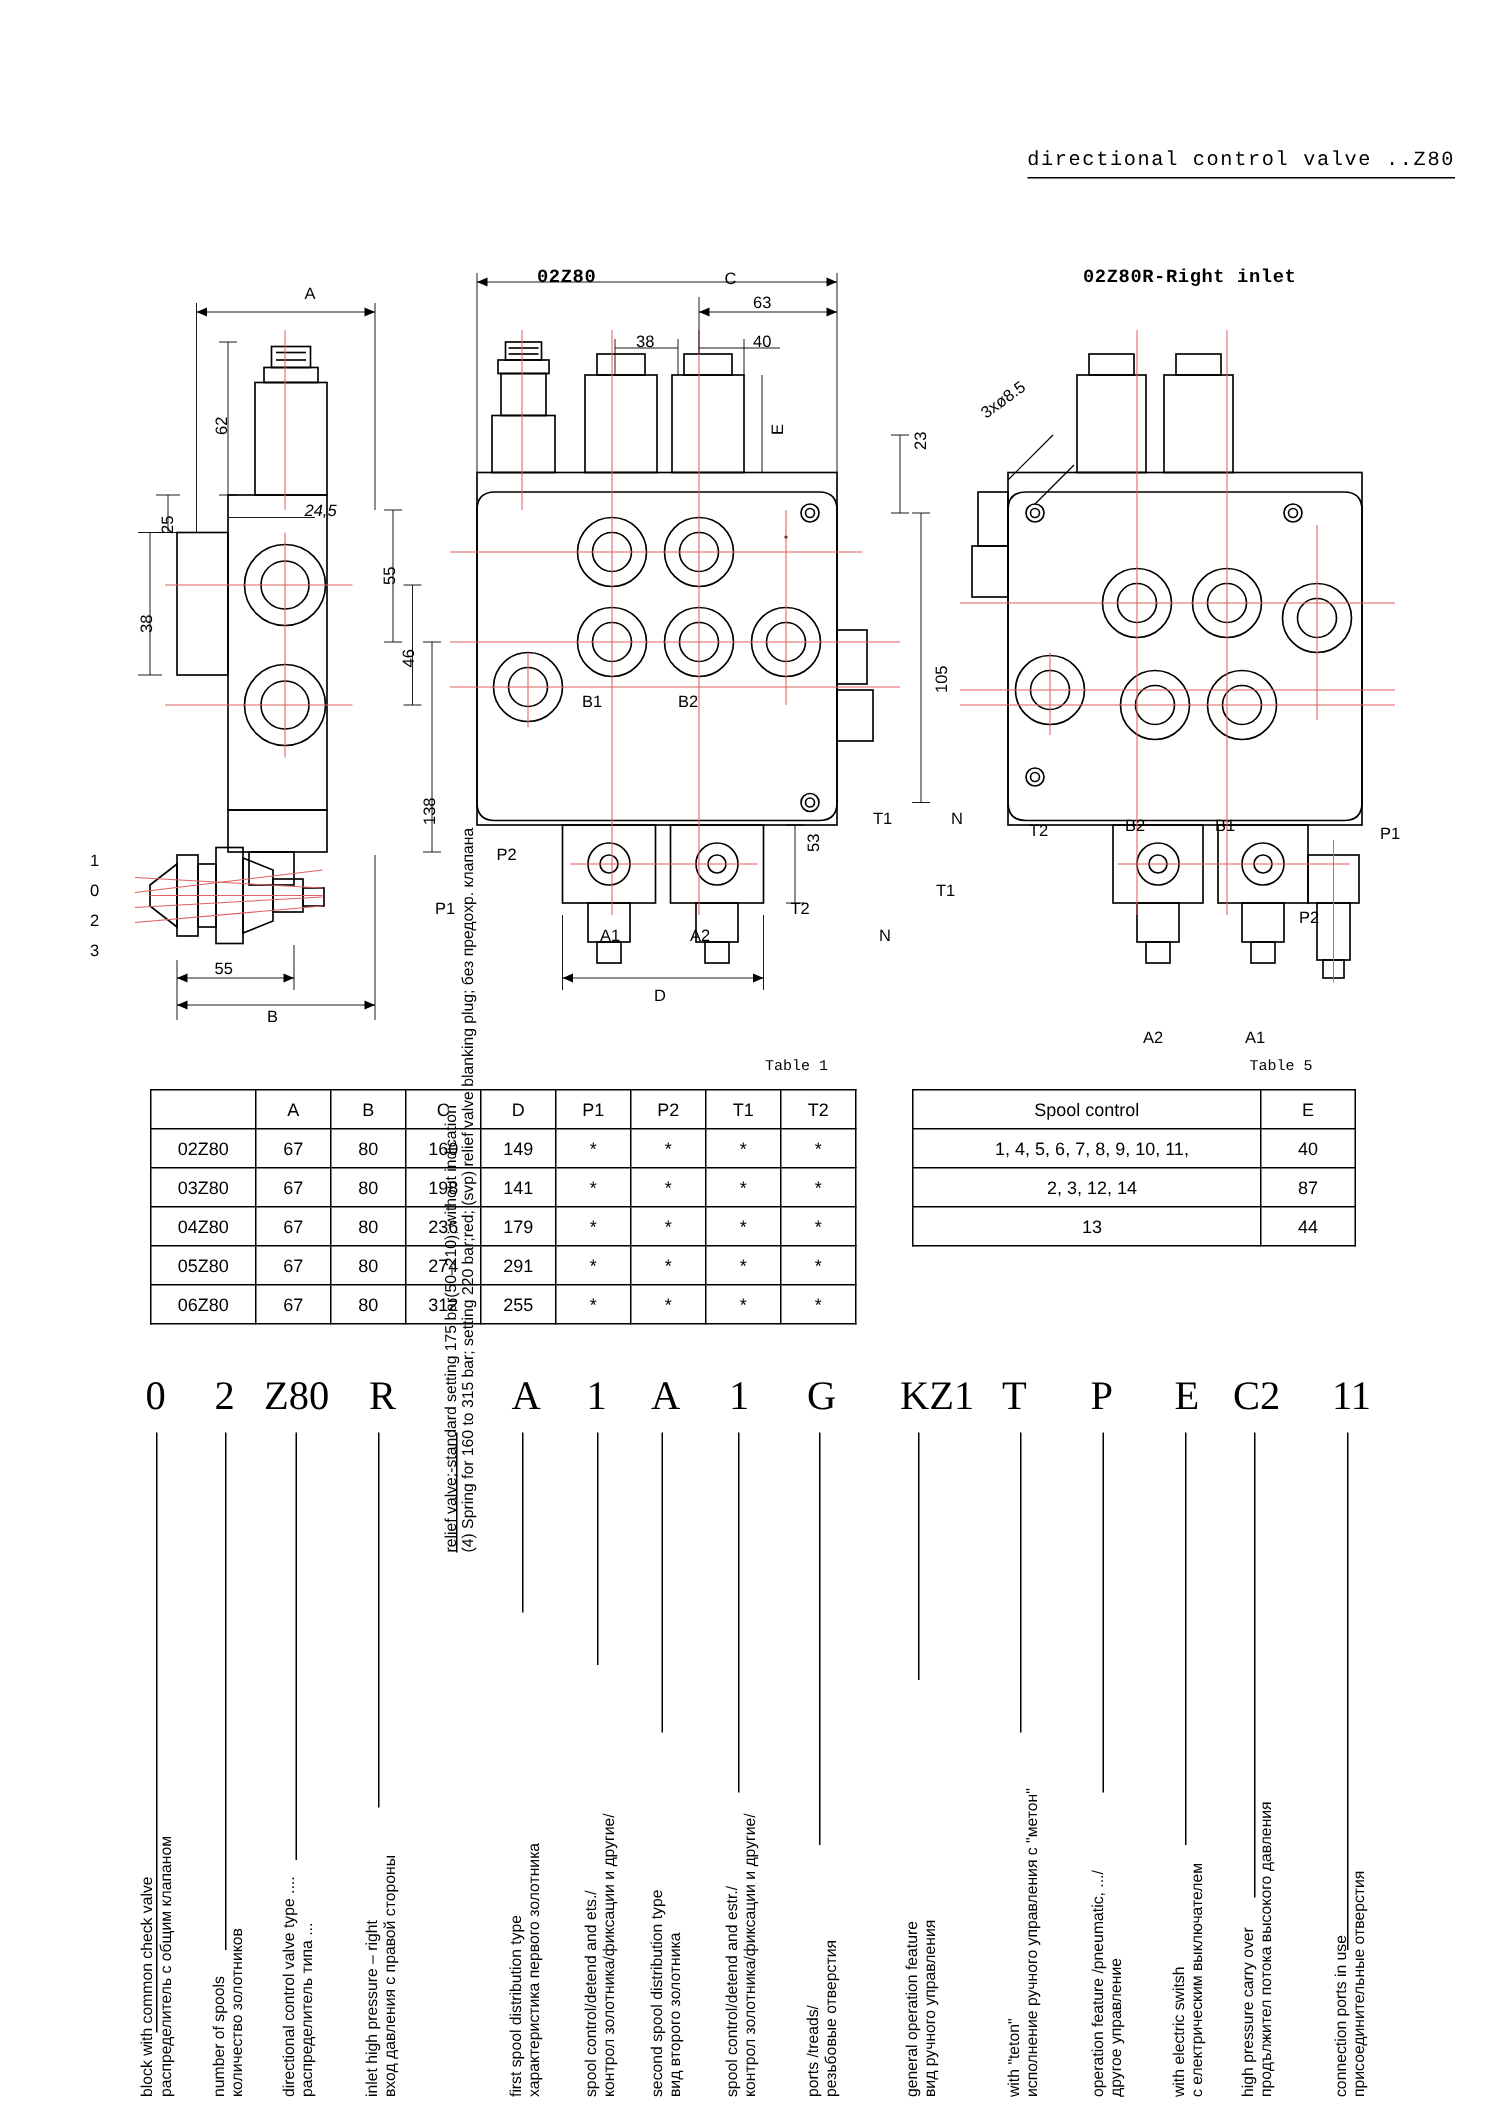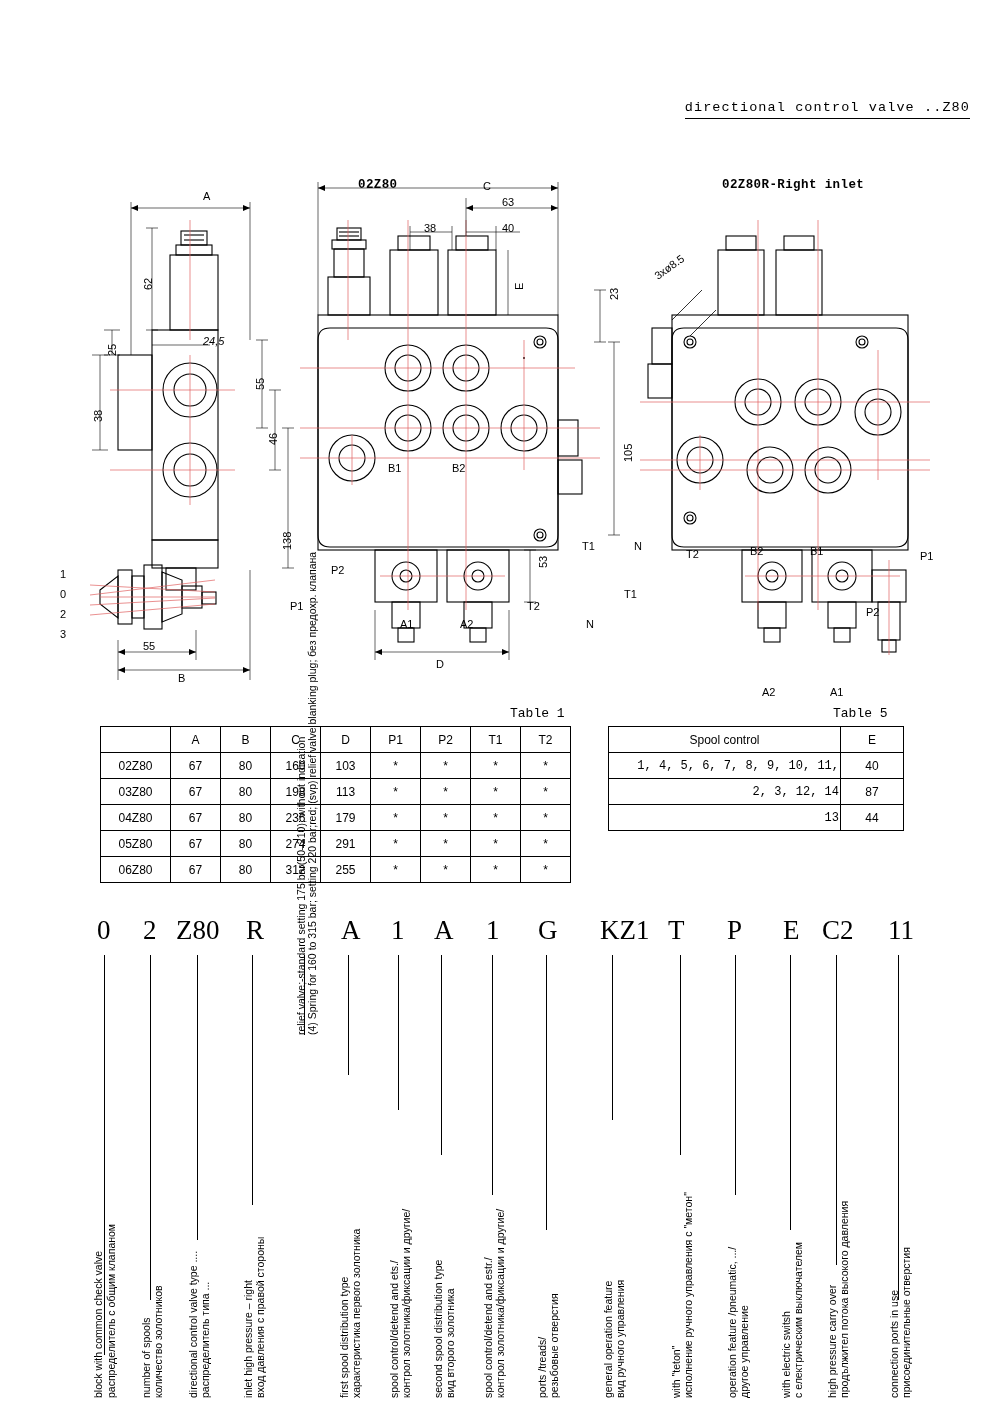--- a/index.html
+++ b/index.html
@@ -8,31 +8,31 @@
   .abs{position:absolute;}
   
   #doc-title{right:30px;top:100px;font-size:13.5px;letter-spacing:1.1px;font-family:"Liberation Mono",monospace;
              border-bottom:1px solid #000;padding-bottom:3px;}
   
   .view-caption{font-family:"Liberation Mono",monospace;font-size:12.5px;font-weight:bold;letter-spacing:.4px;}
   
   .dim{font-family:"Liberation Sans",sans-serif;font-size:11px;}
   .dimv{font-family:"Liberation Sans",sans-serif;font-size:11px;transform:rotate(-90deg);transform-origin:left top;white-space:nowrap;}
   .port{font-family:"Liberation Sans",sans-serif;font-size:11px;}
-  .tbl-cap{font-family:"Liberation Mono",monospace;font-size:13px;}
+  .tbl-cap{font-family:"Liberation Mono",monospace;font-size:10px;}
   
   table{border-collapse:collapse;font-family:"Liberation Sans",sans-serif;font-size:12px;}
   table td,table th{border:1px solid #000;text-align:center;font-weight:normal;height:23px;}
   #table1{position:absolute;left:100px;top:726px;}
   #table1 td,#table1 th{width:47px;}
   #table1 td.first,#table1 th.first{width:67px;text-align:center;}
   #table2{position:absolute;left:608px;top:726px;}
   #table2 td.sc,#table2 th.sc{width:222px;}
   #table2 td.e,#table2 th.e{width:60px;}
-  #table2 td.sc{text-align:right;padding-left:8px;font-family:Liberation Mono, monospace;}
+  #table2 td.sc{text-align:center;padding-left:8px;}
   #table2 th.sc{text-align:center;}
   
   #code-row{position:absolute;left:0;top:915px;width:1000px;height:40px;}
   .code-ch{position:absolute;font-family:"Liberation Serif",serif;font-size:27px;top:0;}
   
   .leader{position:absolute;width:1px;background:#000;}
   
   .legend{position:absolute;font-size:10.5px;line-height:12.5px;white-space:nowrap;
           transform:rotate(-90deg);transform-origin:left top;font-family:"Liberation Sans",sans-serif;}
 </style>
@@ -353,32 +353,32 @@
         <th>T1</th>
         <th>T2</th>
       </tr>
     </thead>
     <tbody>
       <tr>
         <td class="first">02Z80</td>
         <td>67</td>
         <td>80</td>
         <td>160</td>
-        <td>103</td>
+        <td>149</td>
         <td>*</td>
         <td>*</td>
         <td>*</td>
         <td>*</td>
       </tr>
       <tr>
         <td class="first">03Z80</td>
         <td>67</td>
         <td>80</td>
         <td>198</td>
-        <td>113</td>
+        <td>141</td>
         <td>*</td>
         <td>*</td>
         <td>*</td>
         <td>*</td>
       </tr>
       <tr>
         <td class="first">04Z80</td>
         <td>67</td>
         <td>80</td>
         <td>236</td>

